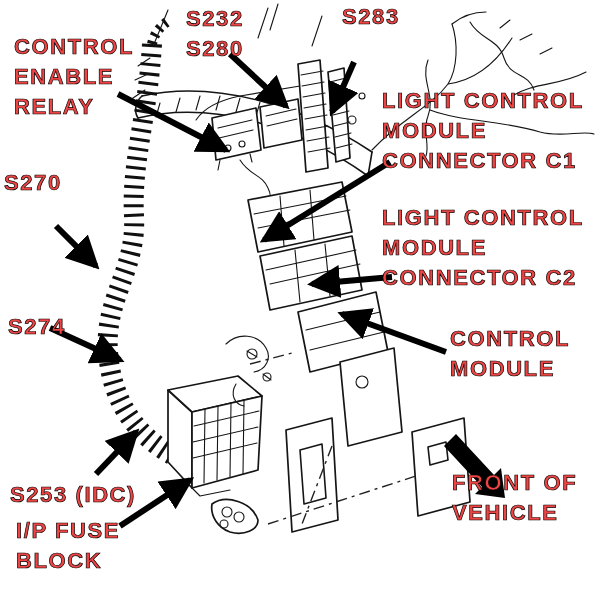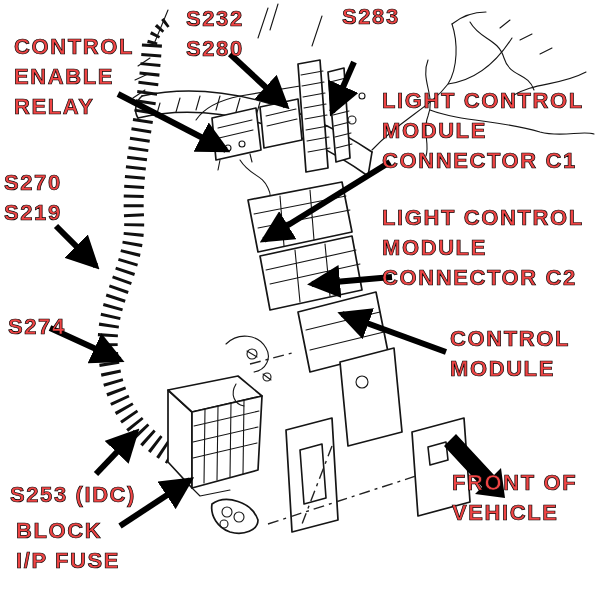--- a/index.html
+++ b/index.html
@@ -157,39 +157,38 @@
   </div>
 
   <div class="label" style="left:382px;top:203px">
     <span class="ln">LIGHT CONTROL</span>
     <span class="ln">MODULE</span>
     <span class="ln">CONNECTOR C2</span>
   </div>
 
   <div class="label" style="left:4px;top:168px">
     <span class="ln">S270</span>
-    <span class="ln">S219</span>
   </div>
 
   <div class="label" style="left:8px;top:312px">
     <span class="ln">S274</span>
   </div>
 
   <div class="label" style="left:450px;top:324px">
     <span class="ln">CONTROL</span>
     <span class="ln">MODULE</span>
   </div>
 
   <div class="label" style="left:10px;top:480px">
     <span class="ln">S253 (IDC)</span>
   </div>
 
   <div class="label" style="left:16px;top:516px">
+    <span class="ln">I/P FUSE</span>
     <span class="ln">BLOCK</span>
-    <span class="ln">I/P FUSE</span>
   </div>
 
   <div class="label" style="left:452px;top:468px">
     <span class="ln">FRONT OF</span>
     <span class="ln">VEHICLE</span>
   </div>
 
 </div>
 
 </body></html>

